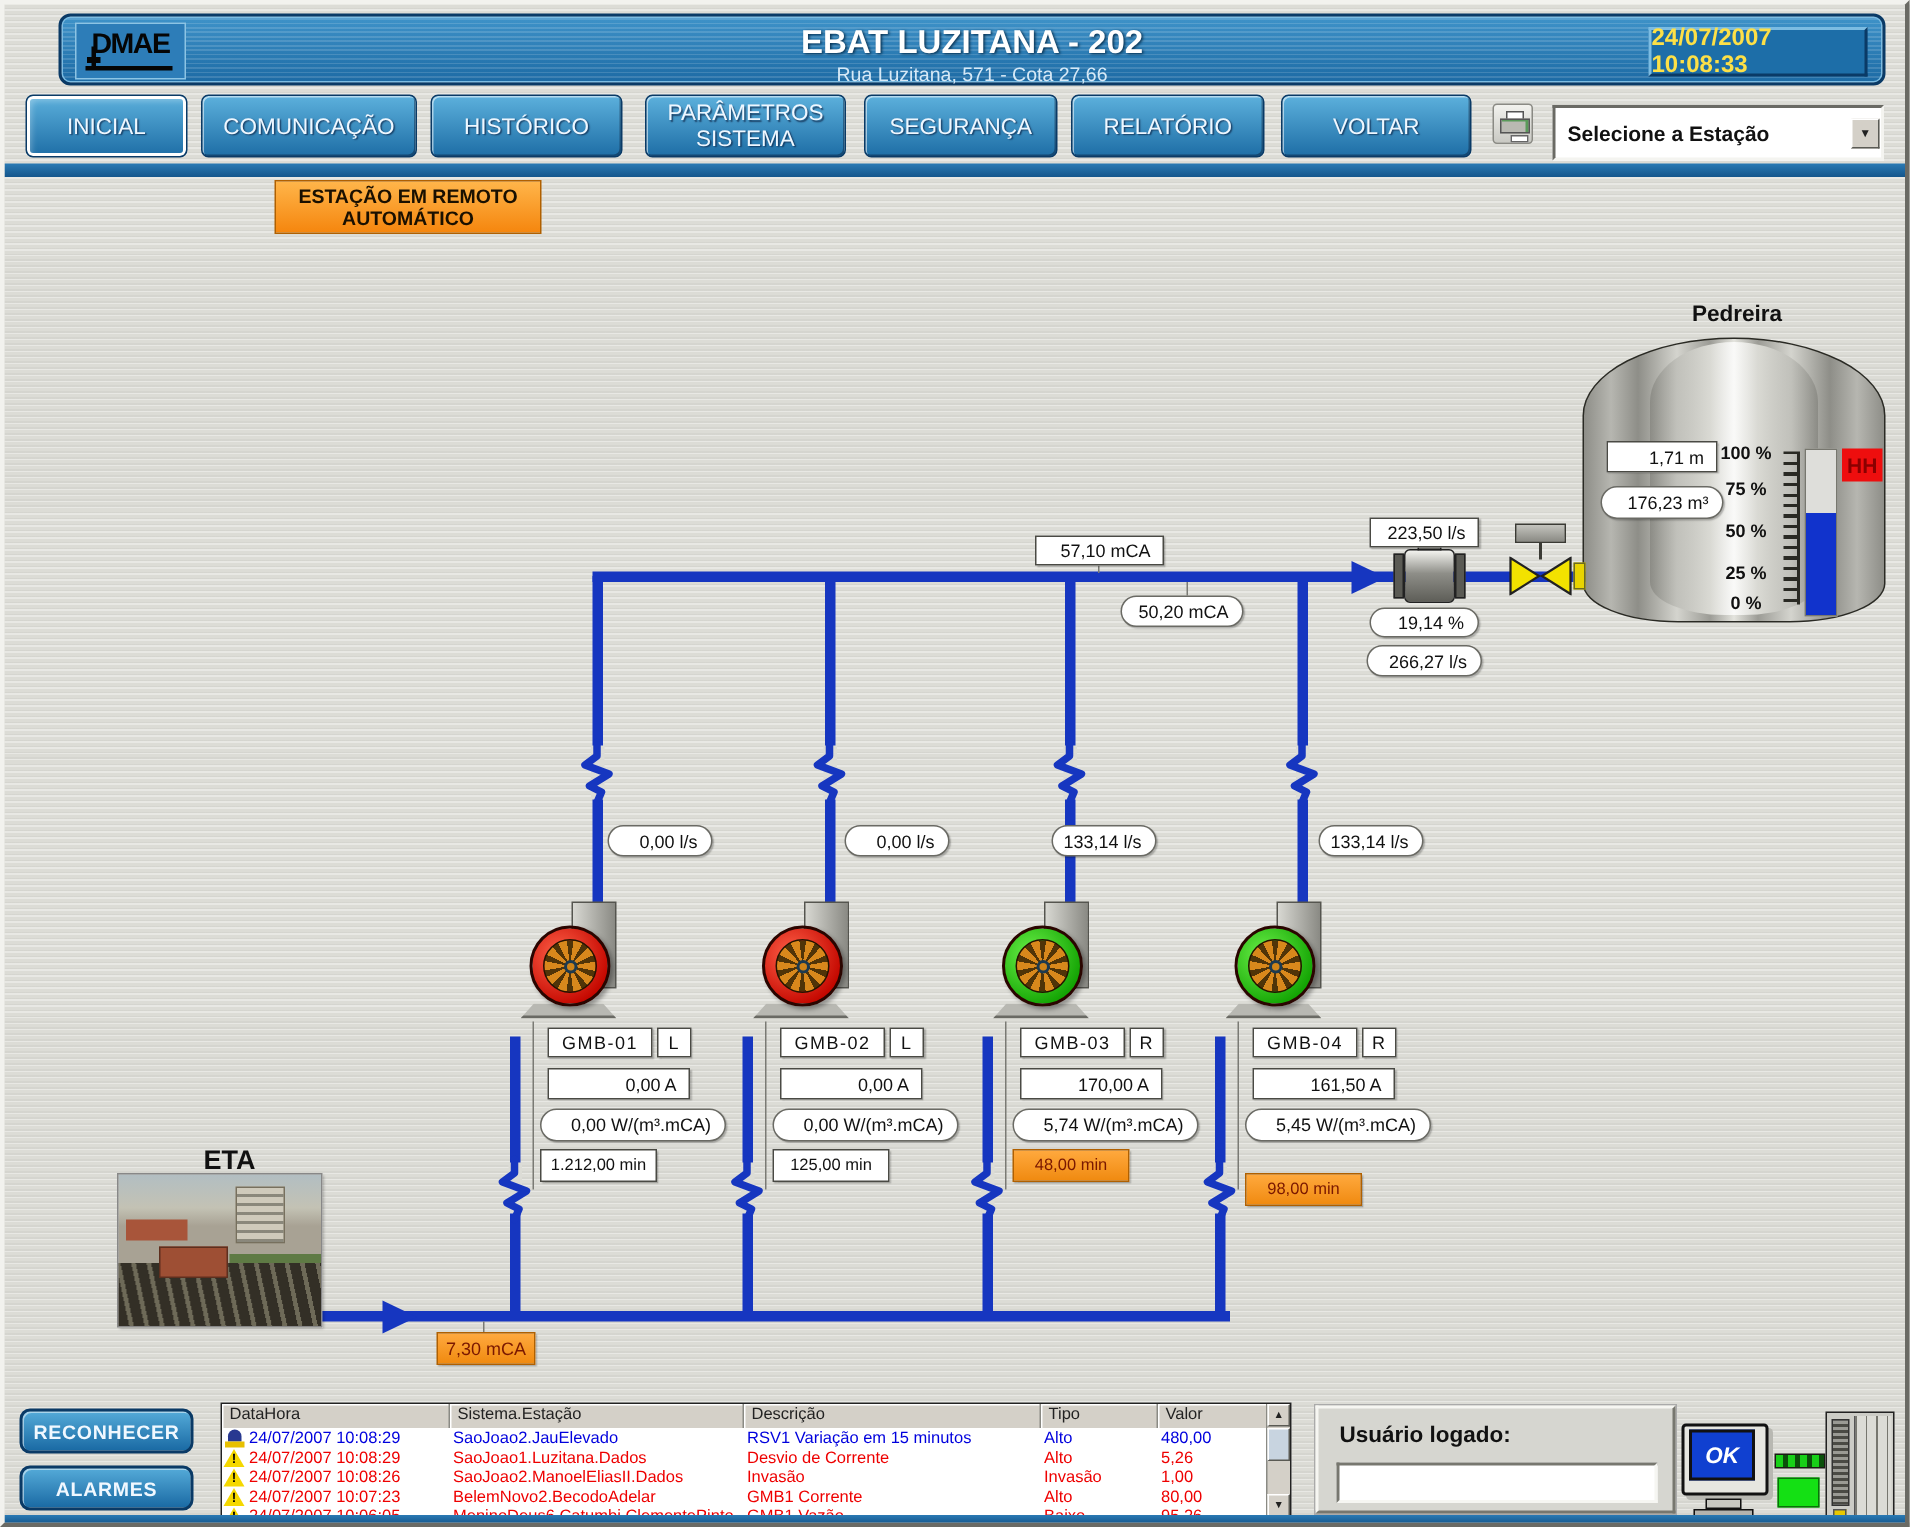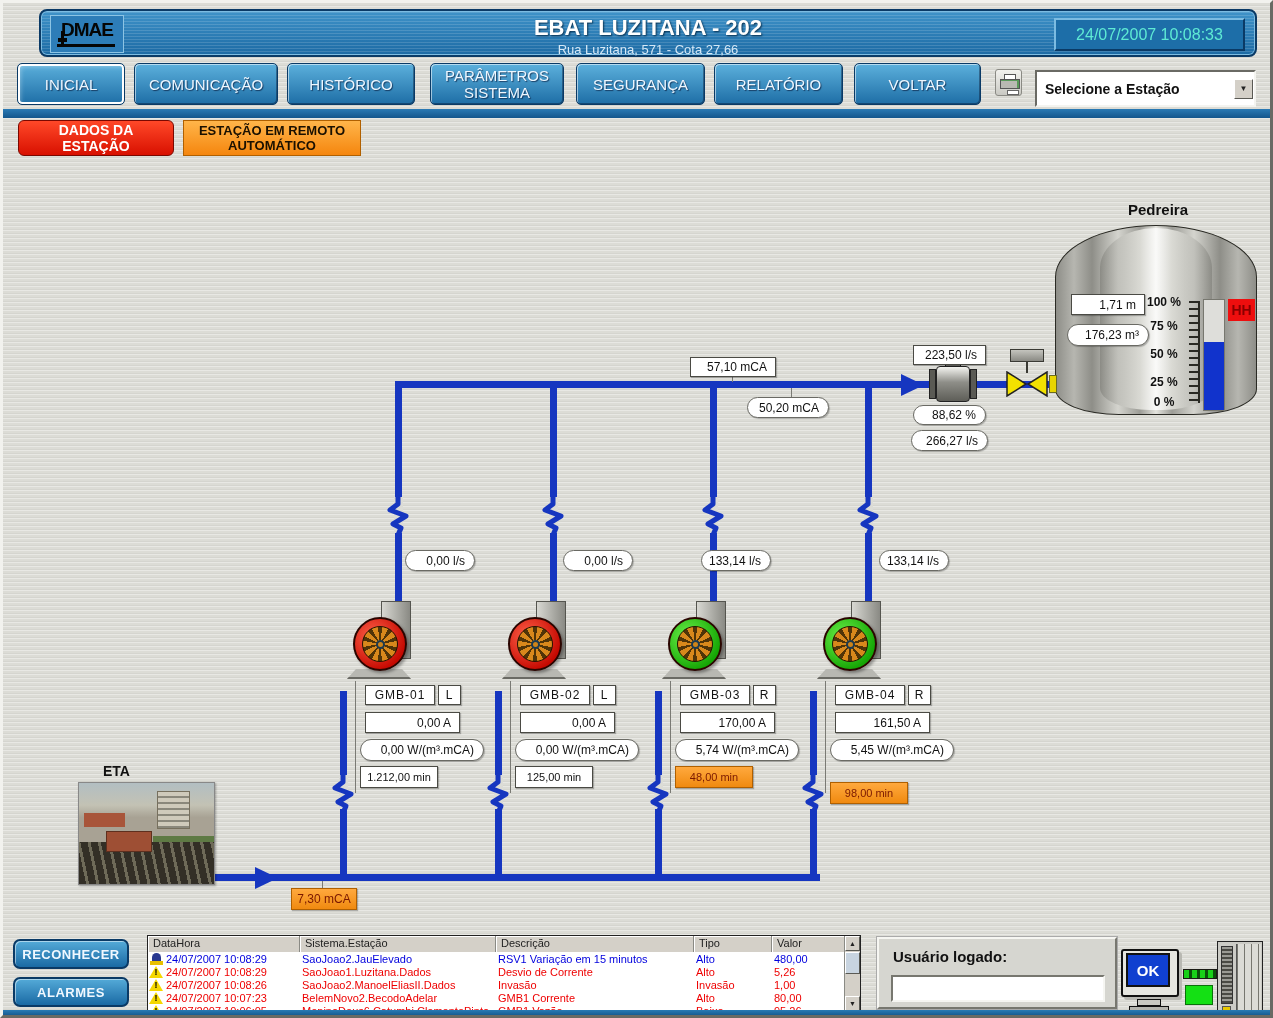--- a/index.html
+++ b/index.html
@@ -25,23 +25,23 @@
     border:1px solid #8cc4e4; color:#050505; display:flex; align-items:flex-start; justify-content:center;
     font-weight:bold; font-size:19px; letter-spacing:-1px; padding-top:3px;
   }
   .logo .pipe-glyph { position:absolute; left:6px; bottom:5px; width:58px; height:3px; background:#050505; }
   .logo .pipe-glyph::before { content:""; position:absolute; left:4px; top:-13px; width:3px; height:13px; background:#050505; }
   .logo .pipe-glyph::after { content:""; position:absolute; left:1px; top:-6px; width:9px; height:4px; background:#050505; }
   .title-wrap { left:0; top:4px; width:100%; text-align:center; color:#fff; }
   .title { font-size:22px; font-weight:bold; text-shadow:1px 1px 2px #08304f; }
   .subtitle { font-size:13px; color:#d6e9f7; margin-top:1px; }
   .datetime {
-    right:10px; top:7px; width:191px; height:33px; display:flex; align-items:center; justify-content:center;
+    right:10px; top:7px; width:146px; height:33px; display:flex; align-items:center; justify-content:center;
     background:#1d6ea8; border:2px solid; border-color:#7cbce2 #0a3a66 #0a3a66 #7cbce2;
-    color:#5eead4; font-weight:normal; font-size:16px;
+    color:#fde047; font-weight:bold; font-size:16px;
   }
 
   
   .navbtn {
     top:60px; height:42px; border-radius:5px; cursor:pointer;
     background:linear-gradient(180deg,#5cb0dc,#1e6ea6);
     border:1px solid #0a3a66;
     box-shadow:inset 1px 1px 0 rgba(255,255,255,.55), inset -1px -1px 0 rgba(0,0,20,.35);
     color:#eef7ff; font-size:15px; display:flex; align-items:center; justify-content:center;
     text-align:center; text-shadow:1px 1px 1px rgba(0,10,40,.6); line-height:17px;
@@ -127,21 +127,21 @@
   .gfill { position:absolute; left:0; bottom:0; width:100%; background:#1133cc; }
   .hh { background:#ee0e0e; color:#8a0000; font-weight:bold; font-size:14px; display:flex; align-items:center; justify-content:center; }
 
   
   .fm-flange { background:#5a5a54; border:1px solid #222; }
   .fm-body { background:linear-gradient(180deg,#f4f4f0,#8e8e88 45%,#5e5e58); border:1px solid #222; border-radius:4px; }
   .fm-cap { background:linear-gradient(180deg,#b8b8b2,#6a6a64); border:1px solid #222; border-radius:3px 3px 0 0; }
   .actuator { background:linear-gradient(180deg,#c4c4be,#8a8a84); border:1px solid #3a3a34; }
 
   
-  .eta-label { font-weight:bold; font-size:14px; color:#111; }
+  .eta-label { font-weight:bold; font-size:18px; color:#111; text-align:center; }
   .photo { border:1px solid #888; background:linear-gradient(180deg,#b2bec2 0,#c3c2b4 22%,#a8a294 34%); overflow:hidden; box-shadow:1px 1px 2px rgba(0,0,0,.3); }
   .ph-bldg { position:absolute; left:58%; top:8%; width:24%; height:38%; background:#cfcabb;
     background-image:repeating-linear-gradient(0deg,rgba(70,70,60,.5) 0 2px,transparent 2px 6px); border:1px solid #77705e; }
   .ph-brick1 { position:absolute; left:4%; top:30%; width:30%; height:14%; background:#a8553a; }
   .ph-brick2 { position:absolute; left:20%; top:48%; width:34%; height:20%; background:#9e4f34; border:1px solid #5e2f1e; }
   .ph-beds { position:absolute; left:0; top:58%; width:100%; height:42%;
     background:repeating-linear-gradient(78deg,#332f26 0 7px,#6e6a58 7px 10px),#3a362c; }
   .ph-green { position:absolute; left:55%; top:52%; width:45%; height:10%; background:#5e7a44; }
 
   
@@ -170,21 +170,21 @@
 
   .userpanel { left:874px; top:934px; width:240px; height:72px; background:#d6d6d0; border:2px solid; border-color:#f6f6f2 #77776f #77776f #f6f6f2; box-shadow:0 0 0 1px #aaa; }
   .userpanel label { position:absolute; left:14px; top:9px; font-size:15px; font-weight:bold; color:#111; }
   .userpanel input { position:absolute; left:12px; top:36px; width:214px; height:27px; background:#fff;
     border:2px solid; border-color:#77776f #f6f6f2 #f6f6f2 #77776f; font-size:13px; padding:0 5px; font-family:"Liberation Sans",sans-serif; }
 
   .monitor { left:1118px; top:946px; width:62px; height:64px; }
   .mcase { position:absolute; left:0; top:0; width:58px; height:48px; background:#e6e6e0; border:2px solid #111; border-radius:3px;
     box-shadow:3px 3px 0 #b8b8b2; }
   .mscreen { position:absolute; left:5px; top:4px; width:44px; height:34px; background:#1040d0; border:2px solid #111;
-    color:#fff; font-weight:bold; font-size:15px; display:flex; align-items:center; justify-content:center; }
+    color:#fff; font-weight:bold; font-size:15px; display:flex; align-items:center; justify-content:center;font-style:italic; }
   .mstand { position:absolute; left:16px; top:50px; width:24px; height:7px; background:#c8c8c2; border:1px solid #111; }
   .mbase { position:absolute; left:8px; top:57px; width:40px; height:6px; background:#b4b4ae; border:1px solid #111; }
   .cable { left:1180px; top:966px; width:34px; height:10px; border:1px solid #1a1a14;
     background:repeating-linear-gradient(90deg,#18d018 0 5px,#0a500a 5px 8px); }
   .greenind { left:1182px; top:982px; width:28px; height:20px; background:#14e014; border:1px solid #0a700a; }
   .plc { left:1214px; top:938px; width:46px; height:72px; background:#ccccc6; border:1px solid #222; }
   .plc-mod { position:absolute; left:3px; top:4px; width:12px; height:58px; background:repeating-linear-gradient(0deg,#4a4a44 0 2px,#9a9a94 2px 4px); border:1px solid #333; }
   .plc-slots { position:absolute; left:18px; top:2px; width:25px; height:66px; background:repeating-linear-gradient(90deg,#77776f 0 1px,#dcdcd6 1px 7px); border-left:1px solid #555; }
   .plc-led { position:absolute; left:4px; top:64px; width:9px; height:5px; background:#e8c800; border:1px solid #555; }
 </style>
@@ -218,21 +218,20 @@
         <span class="printer-paper"></span>
       </span>
   </div>
   <div class="abs dropdown">
     <span class="ddtext">Selecione a Estação</span>
     <span class="ddbtn">▼</span>
   </div>
 
   <div class="abs bluestrip"></div>
 
-  <div class="abs redbtn" style="padding:0 22px;">DADOS DA ESTAÇÃO</div>
   <div class="abs orangebtn" style="padding:0 10px;">ESTAÇÃO EM REMOTO AUTOMÁTICO</div>
 
   <div class="abs" style="left:1090px;top:198px;width:130px;text-align:center;font-weight:bold;font-size:15px;color:#111;">Pedreira</div>
   <div class="abs tank"></div>
   <div class="abs vbox" style="left:1068px;top:291px;width:74px;height:21px;">1,71 m</div>
   <div class="abs pill" style="left:1064px;top:321px;width:82px;height:22px;">176,23 m³</div>
   <div class="abs scale-lbl" style="left:1140px;top:292px;width:42px;">100 %</div>
   <div class="abs scale-lbl" style="left:1140px;top:316px;width:42px;">75 %</div>
   <div class="abs scale-lbl" style="left:1140px;top:344px;width:42px;">50 %</div>
   <div class="abs scale-lbl" style="left:1140px;top:372px;width:42px;">25 %</div>
@@ -259,21 +258,21 @@
     <polygon points="1,1 1,25 20,13" fill="#f2e200" stroke="#222" stroke-width="1.5"></polygon>
     <polygon points="41,1 41,25 22,13" fill="#f2e200" stroke="#222" stroke-width="1.5"></polygon>
   </svg>
   <div class="abs" style="left:1046px;top:372px;width:8px;height:18px;background:#e8d400;border:1px solid #6a6a20;"></div>
 
   <div class="abs cline" style="left:729px;top:374px;width:1px;height:5px;"></div>
   <div class="abs vbox" style="left:687px;top:354px;width:86px;height:20px;">57,10 mCA</div>
   <div class="abs cline" style="left:788px;top:385px;width:1px;height:9px;"></div>
   <div class="abs pill" style="left:744px;top:394px;width:82px;height:21px;">50,20 mCA</div>
   <div class="abs vbox" style="left:910px;top:342px;width:73px;height:20px;">223,50 l/s</div>
-  <div class="abs pill" style="left:910px;top:402px;width:73px;height:20px;">88,62 %</div>
+  <div class="abs pill" style="left:910px;top:402px;width:73px;height:20px;">19,14 %</div>
   <div class="abs pill" style="left:908px;top:427px;width:77px;height:21px;">266,27 l/s</div>
 
   <div class="abs pipe" style="left:392px;top:381px;width:7px;height:218px;"></div>
   <div class="abs pipe" style="left:547px;top:381px;width:7px;height:218px;"></div>
   <div class="abs pipe" style="left:707px;top:381px;width:7px;height:218px;"></div>
   <div class="abs pipe" style="left:862px;top:381px;width:7px;height:218px;"></div>
 
   <div class="abs zgap" style="left:391px;top:494px;width:9px;height:36px;"></div>
   <svg class="abs zz" style="left:384px;top:492px;" width="22" height="40" viewBox="0 0 22 40">
       <polyline points="11,0 11,9 3,15 19,21 6,29 14,33 11,40" fill="none" stroke="#1636c0" stroke-width="5" stroke-linecap="round" stroke-linejoin="round"></polyline>

